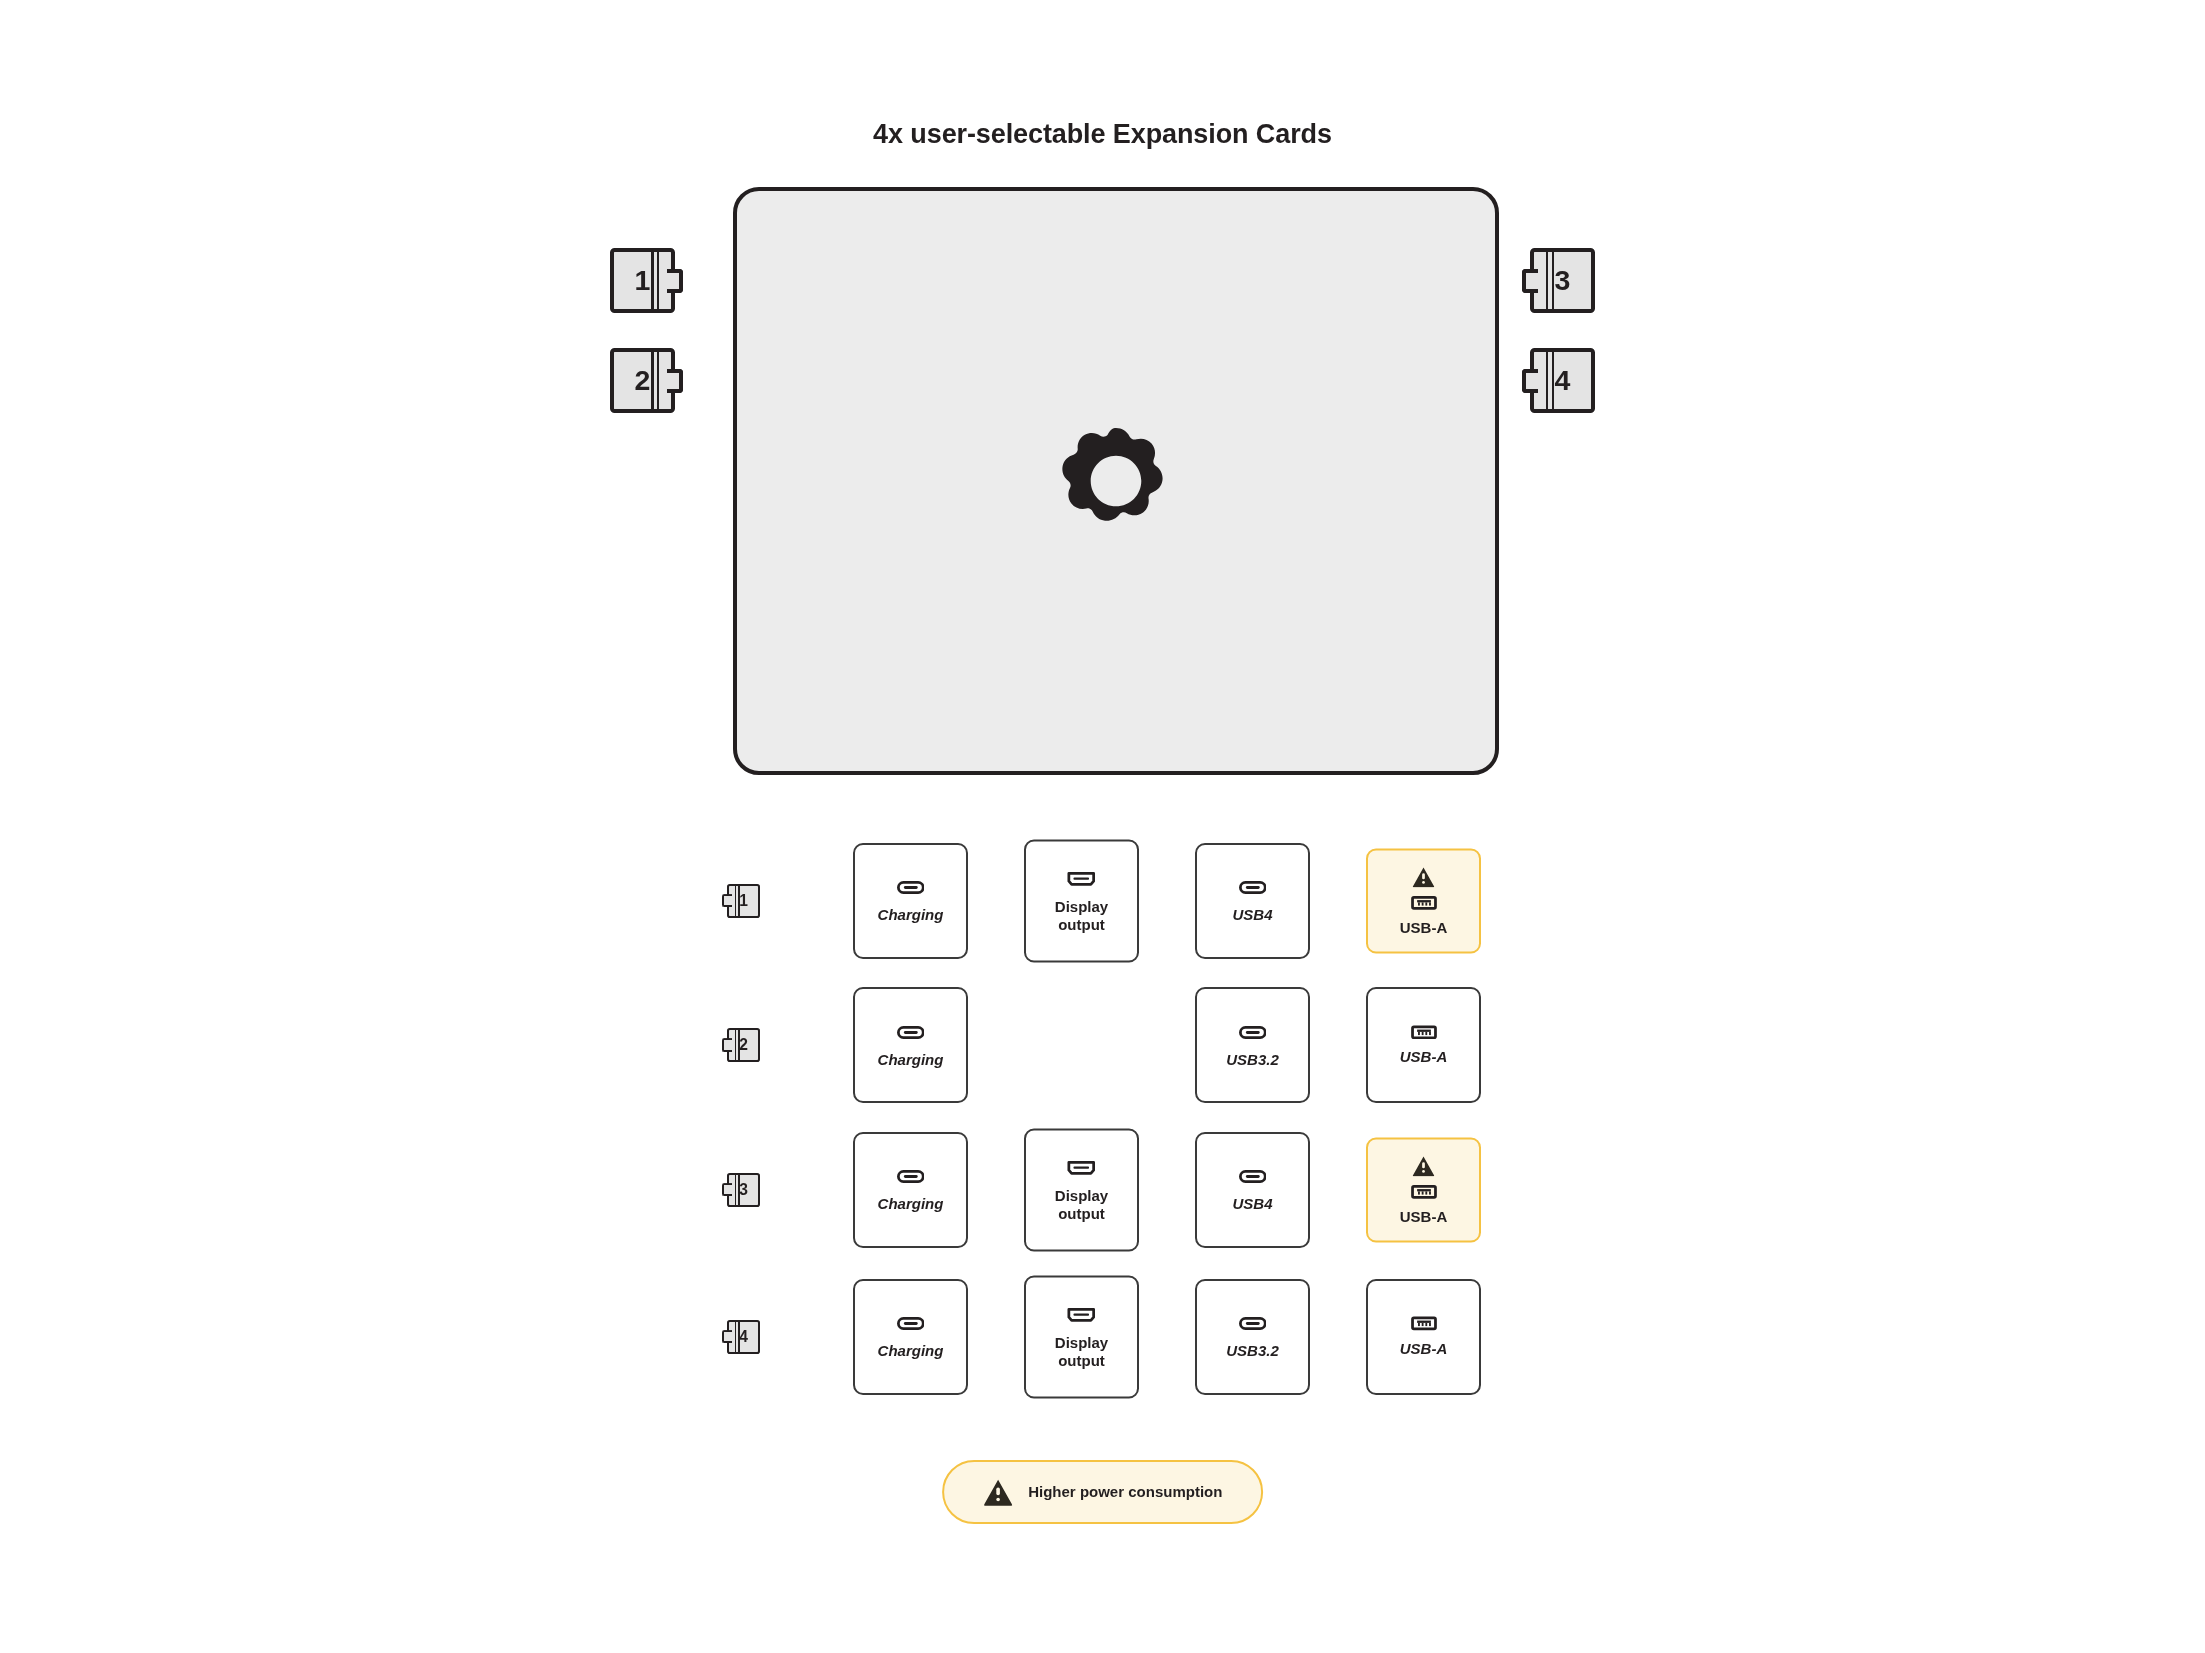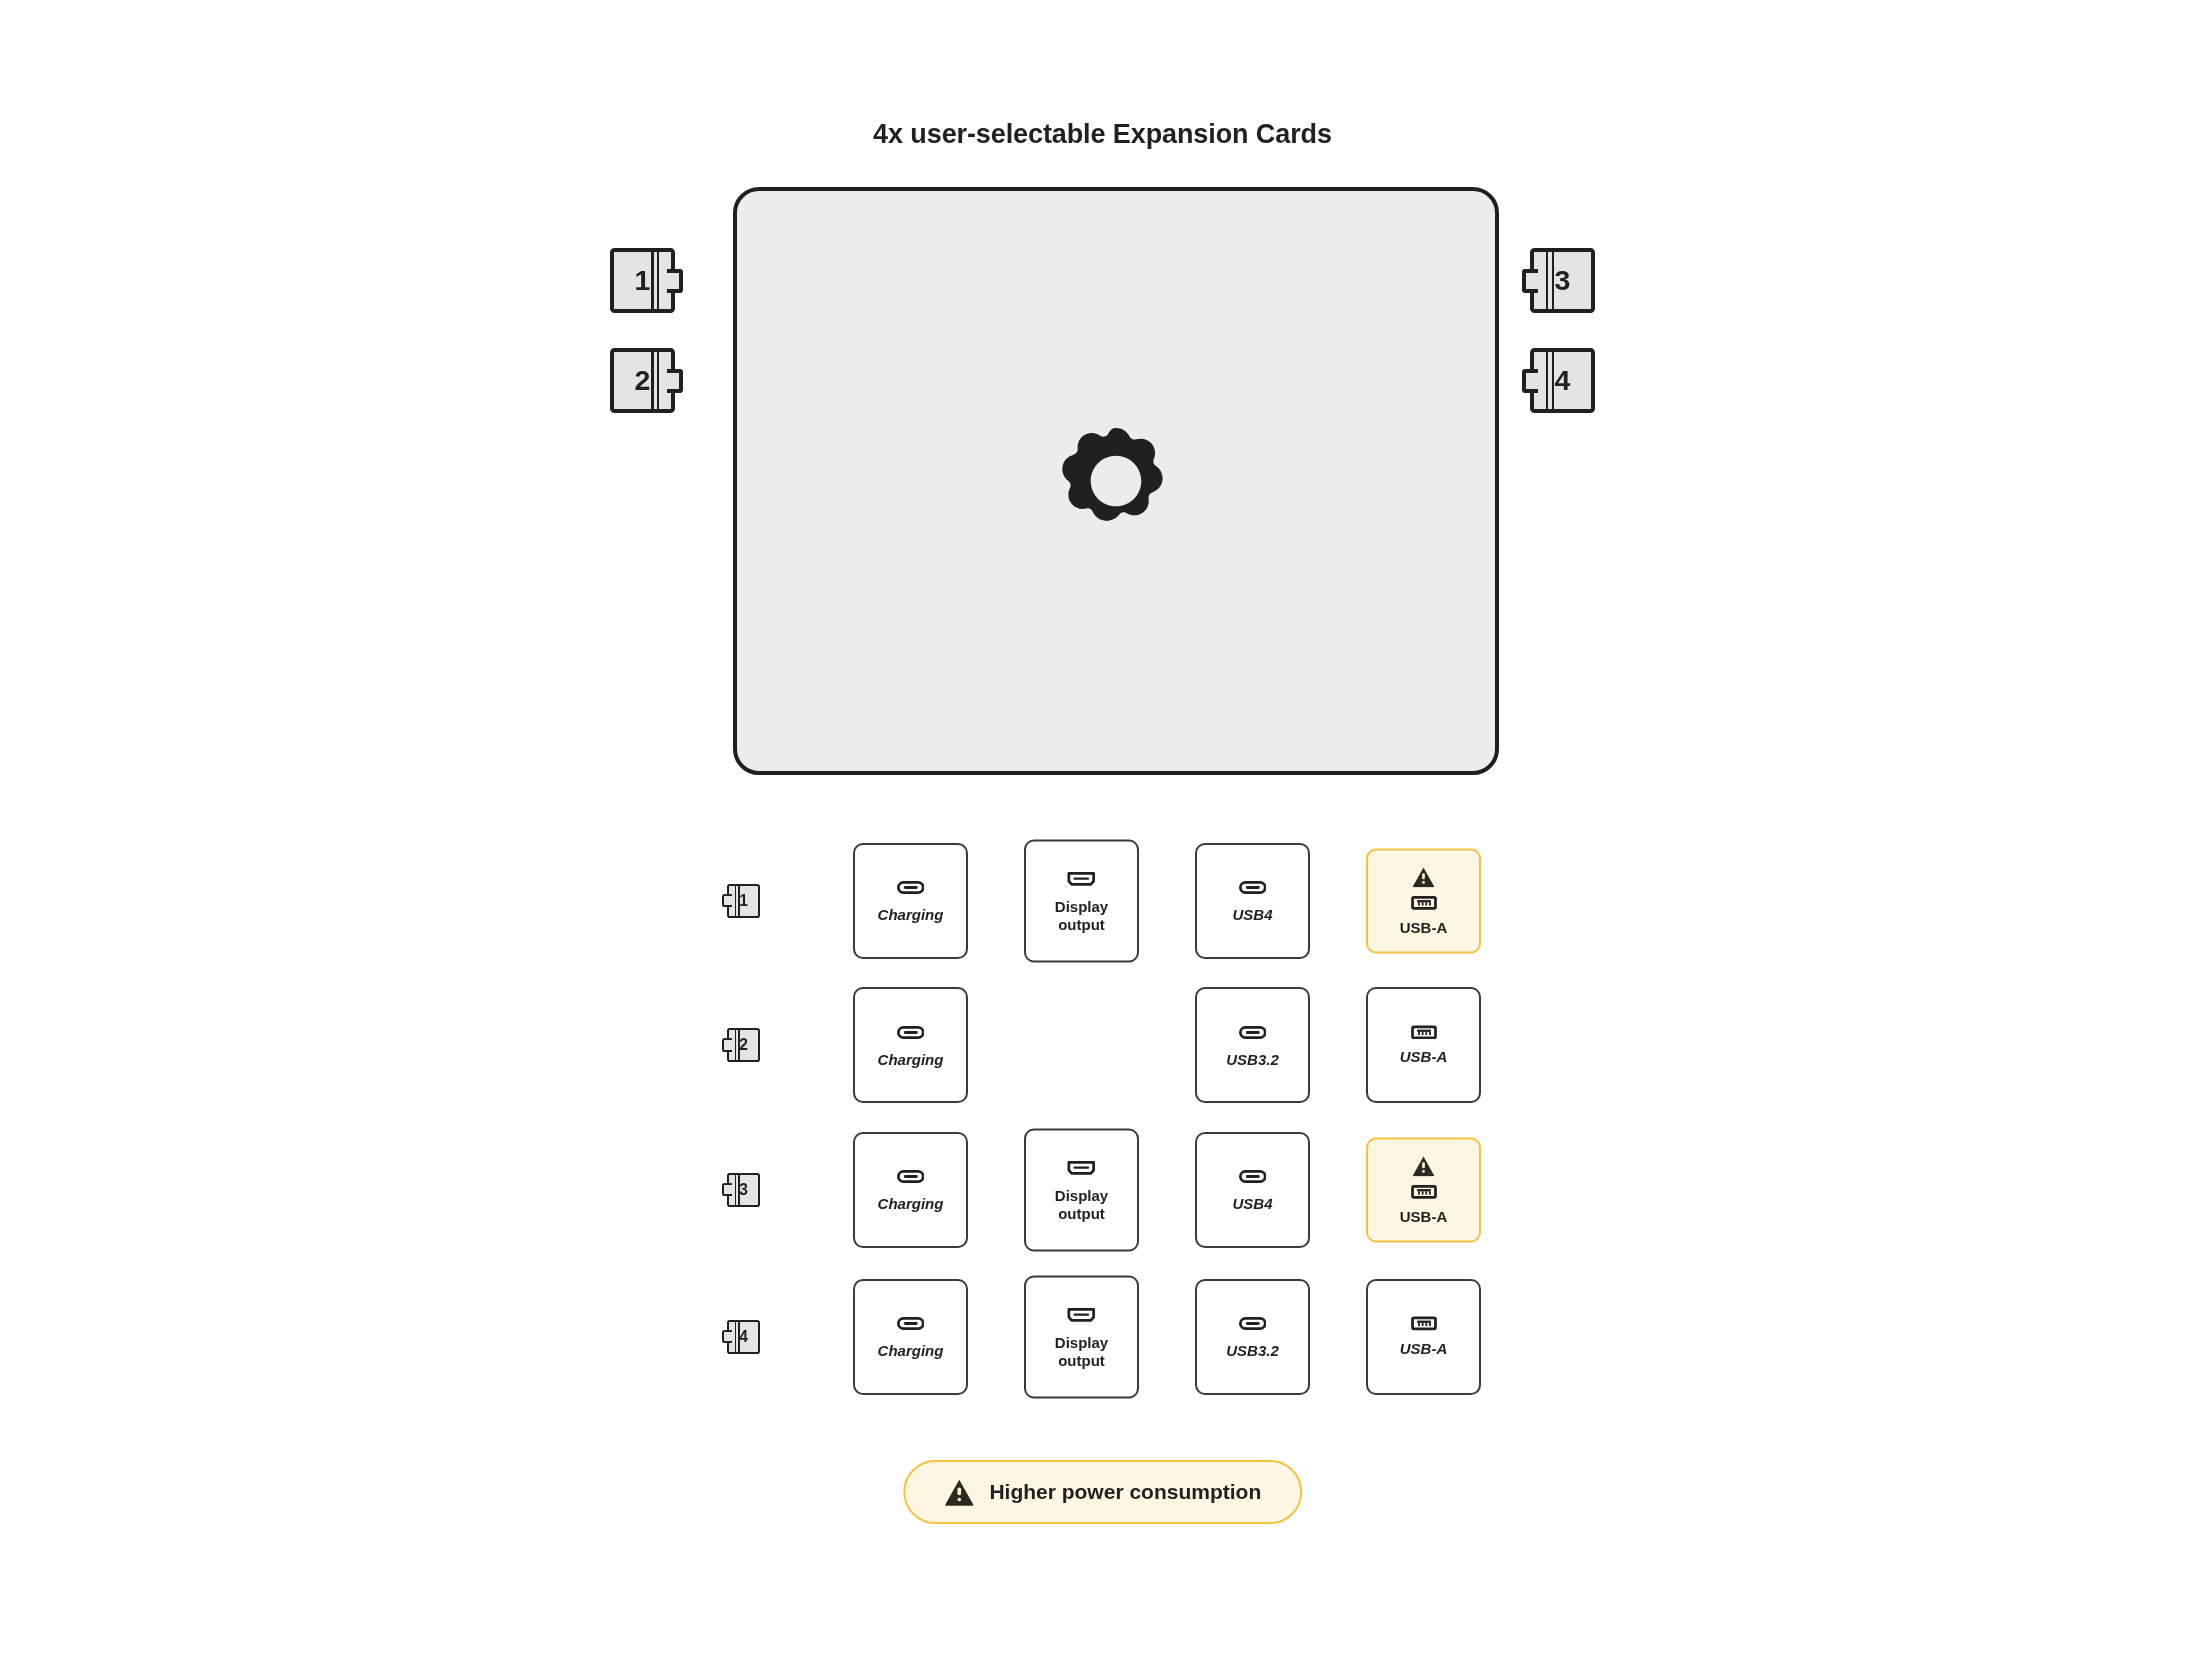--- a/index.html
+++ b/index.html
@@ -266,21 +266,21 @@
     display: flex;
     align-items: center;
     gap: 15.6px;
     background: #fdf6e3;
     border: 2.3px solid #f5c242;
     border-radius: 41px;
     padding: 15.6px 39px;
   }
   .legend-icon { display: flex; align-items: center; }
   .legend-text {
-    font-size: 21px;
+    font-size: 15px;
     font-weight: bold;
     color: #231f20;
     white-space: nowrap;
   }
 </style>
 </head>
 <body>
 
 <div class="stage">
 

